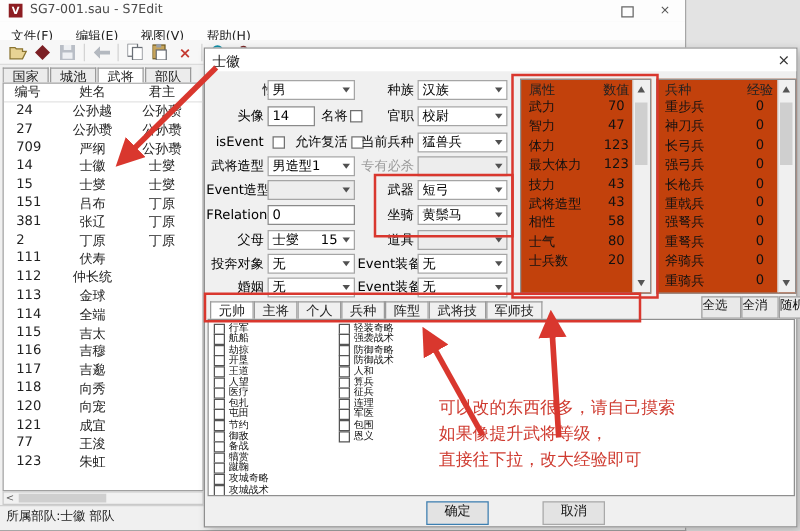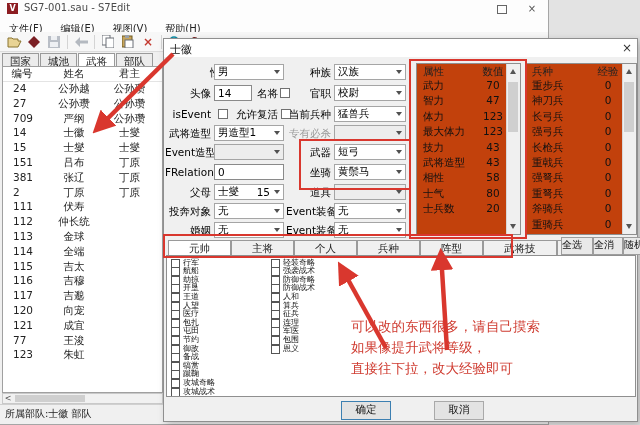--- a/index.html
+++ b/index.html
@@ -56,21 +56,21 @@
   .lhdr{display:flex;height:15px;align-items:center;color:#222}
   .lrow{display:flex;height:15.4px;align-items:flex-start;color:#111}
   .lname{padding-left:6px;width:55px;white-space:nowrap}
   .lval{flex:1;text-align:center;padding-right:12px}
   .vsb{position:absolute;right:0;top:0;width:13px;height:100%;background:#f0f0f0;border-left:1px solid #d8d8d8}
   .vsb .up,.vsb .dn{position:absolute;left:3px;width:0;height:0;border-left:3.5px solid transparent;border-right:3.5px solid transparent}
   .vsb .up{top:5px;border-bottom:5px solid #555}
   .vsb .dn{bottom:5px;border-top:5px solid #555}
   .vsb .vthumb{position:absolute;left:1px;top:18px;width:10px;height:50px;background:#cfcfcf}
   #stabs{left:4px;top:198px;height:16px;white-space:nowrap}
-  .stab{display:inline-block;height:15px;line-height:15px;padding:0 20px;font-size:10.5px;background:#f0f0f0;border:1px solid #9a9a9a;border-bottom:none;color:#222}
+  .stab{display:inline-block;height:15px;line-height:15px;padding:0 6px;font-size:10.5px;background:#f0f0f0;border:1px solid #9a9a9a;border-bottom:none;color:#222}
   .stab.selected{background:#fff}
   .sbtn{position:absolute;height:16px;background:#e9e9e9;border:1px solid #9d9d9d;font-size:10px;line-height:14px;text-align:left;color:#111}
   #skillpanel{left:2px;top:216px;width:470px;height:142px;background:#fff;border:1px solid #8f8f8f;overflow:hidden}
   .skcol{position:absolute;top:3px}
   .skitem{display:flex;align-items:flex-end;height:8.6px;font-size:8px;color:#111;white-space:nowrap}
   .skitem .skcb{width:7px;height:7px;border:1px solid #555;background:#fff;margin-right:3px;flex:none}
   #rednote{left:187px;top:277px;font-size:13.5px;line-height:21px;color:#cf3b30;white-space:nowrap;z-index:7}
   .btn{position:absolute;height:17px;background:#e3e3e3;border:1px solid #a9a9a9;font-size:10.5px;line-height:15px;text-align:center;color:#111}
   #btn-ok{border:1px solid #3c7fb1}
   
@@ -236,20 +236,25 @@
           <span class="c-name">吉穆</span>
           <span class="c-ruler"></span>
         </div>
 
         <div class="trow">
           <span class="c-id">117</span>
           <span class="c-name">吉邈</span>
           <span class="c-ruler"></span>
         </div>
 
+        <div class="trow">
+          <span class="c-id">118</span>
+          <span class="c-name">向秀</span>
+          <span class="c-ruler"></span>
+        </div>
 
 
         <div class="trow">
           <span class="c-id">120</span>
           <span class="c-name">向宠</span>
           <span class="c-ruler"></span>
         </div>
 
         <div class="trow">
           <span class="c-id">121</span>

